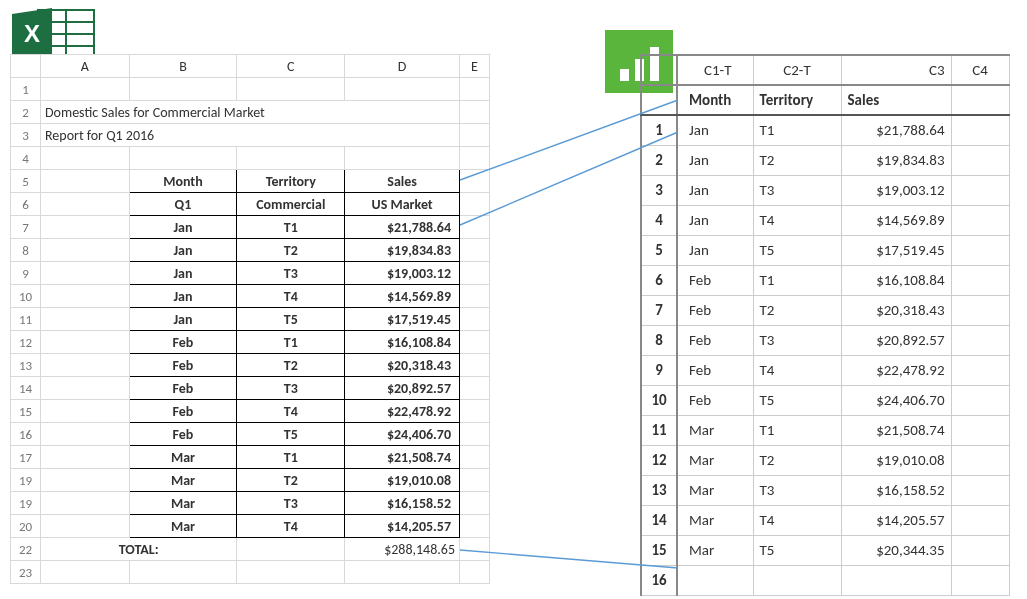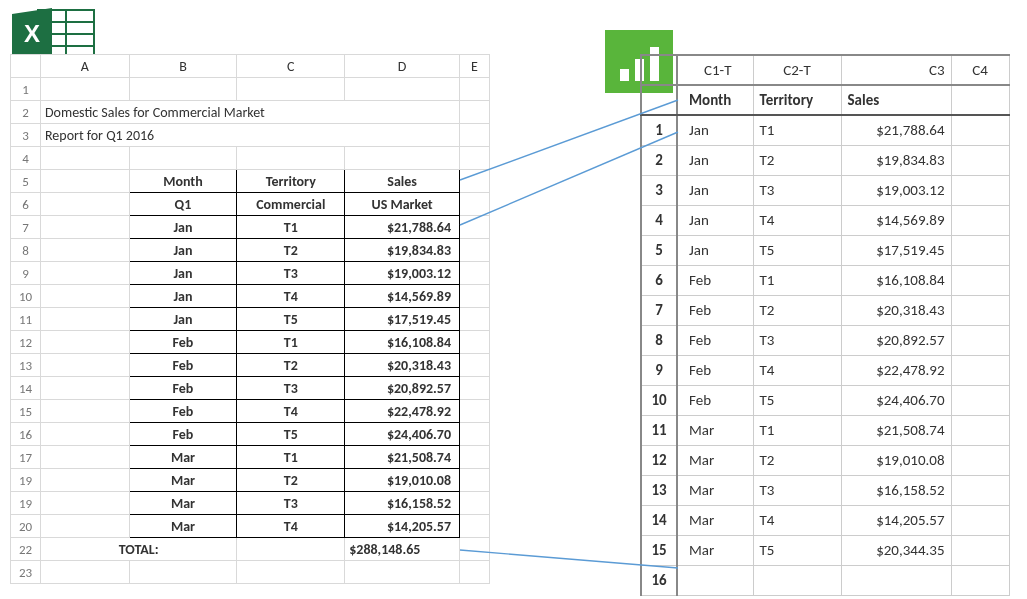--- a/index.html
+++ b/index.html
@@ -34,21 +34,21 @@
   .left-grid td.D { width:115px; }
   .left-grid td.E { width:30px; }
 
   .title1 { font-size:19px; }
   .title2 { font-size:16px; }
 
   .datacell { border:1px solid #000 !important; text-align:center;font-weight:bold; }
   .datacell.right { text-align:right; padding-right:8px; }
   .hdr { font-weight:bold; }
   .totallabel { text-align:center; font-weight:bold; font-size:17px; padding-right:6px; }
-  .totalval { text-align:left; font-weight:bold; font-size:17px; padding-right:6px; }
+  .totalval { text-align:right; font-weight:normal; font-size:17px; padding-right:6px; }
 
   
   .right-grid { position:absolute; top:54px; left:640px; }
   .right-grid table { border:1px solid #bbb; }
   .right-grid td { border:1px solid #ccc; height:30px; padding:0 6px; font-size:15px; }
   .right-grid .colhead td { border-top:2px solid #888; border-bottom:2px solid #888; text-align:center; font-weight:normal; color:#333; }
   .right-grid .colhead2 td { border-bottom:2px solid #555; font-weight:bold; }
   .right-grid .rnum { width:36px; text-align:center; font-weight:bold; border-right:2px solid #888; border-left:2px solid #888;}
   .right-grid td.c1 { width:76px;padding-left:11px; }
   .right-grid td.c2 { width:88px; }

